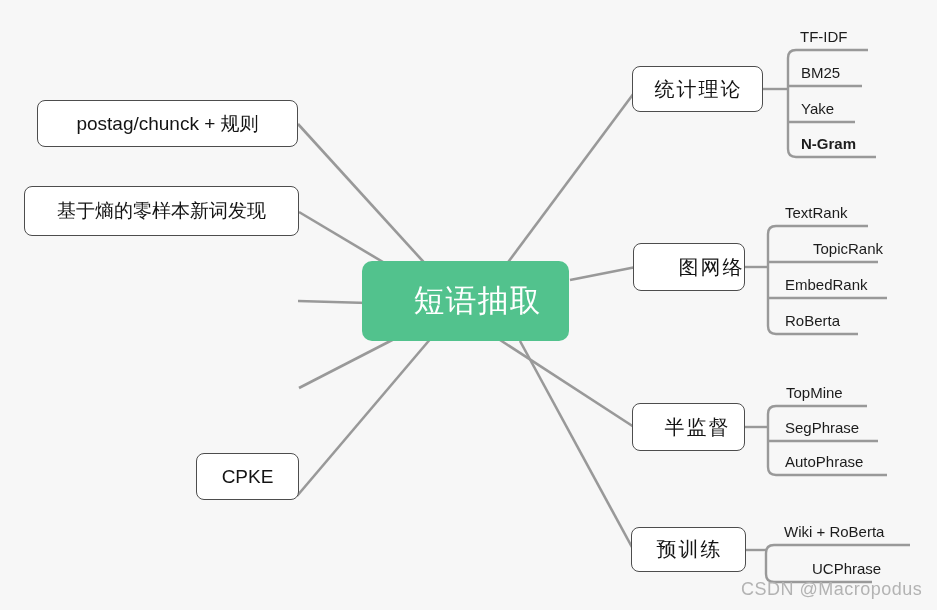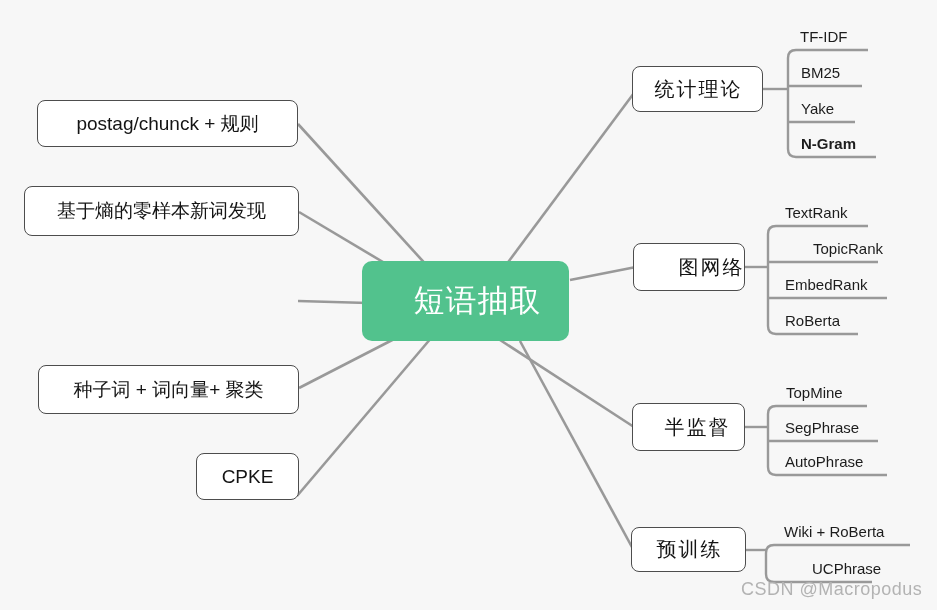--- a/index.html
+++ b/index.html
@@ -107,21 +107,20 @@
     <path d="M 768 441 H 878" stroke-width="2.4"></path>
 
     <path d="M 746 550 H 766" stroke-width="2.4"></path>
     <path d="M 910 545 H 774 Q 766 545 766 553 V 574 Q 766 582 774 582 H 872" stroke-width="2.4"></path>
   </svg>
 
   <div class="node root" style="left:362px; top:261px; width:207px; height:80px;">短语抽取</div>
 
   <div class="node" style="left:37px; top:100px; width:261px; height:47px;">postag/chunck + 规则</div>
   <div class="node" style="left:24px; top:186px; width:275px; height:50px;">基于熵的零样本新词发现</div>
-  <div class="node" style="left:38px; top:365px; width:261px; height:49px;">种子词 + 词向量+ 聚类</div>
   <div class="node" style="left:196px; top:453px; width:103px; height:47px;">CPKE</div>
 
   <div class="node parent-cn" style="left:632px; top:66px; width:131px; height:46px;">统计理论</div>
   <div class="node parent-cn" style="left:633px; top:243px; width:112px; height:48px;padding-left:43px;">图网络</div>
   <div class="node parent-cn" style="left:632px; top:403px; width:113px; height:48px;padding-left:16px;">半监督</div>
   <div class="node parent-cn" style="left:631px; top:527px; width:115px; height:45px;">预训练</div>
 
   <div class="leaf" style="left:800px; top:28px;">TF-IDF</div>
   <div class="leaf" style="left:801px; top:64px;">BM25</div>
   <div class="leaf" style="left:801px; top:100px;">Yake</div>

